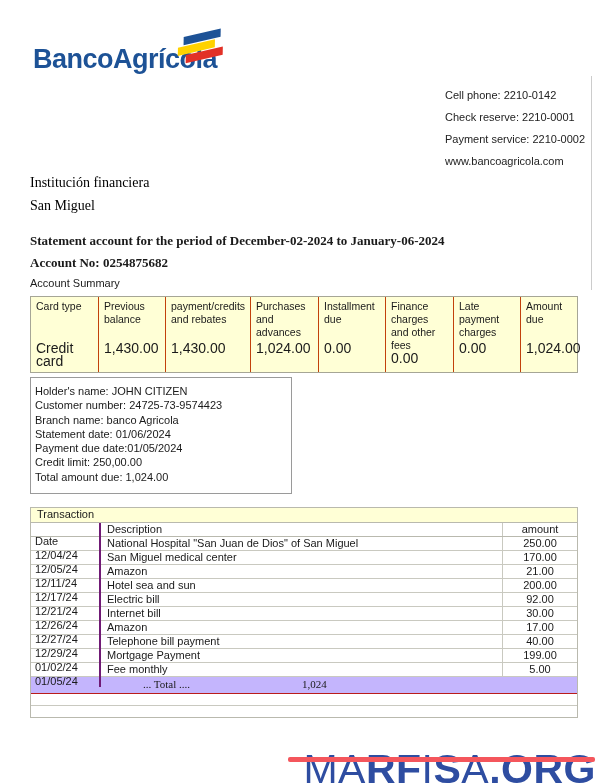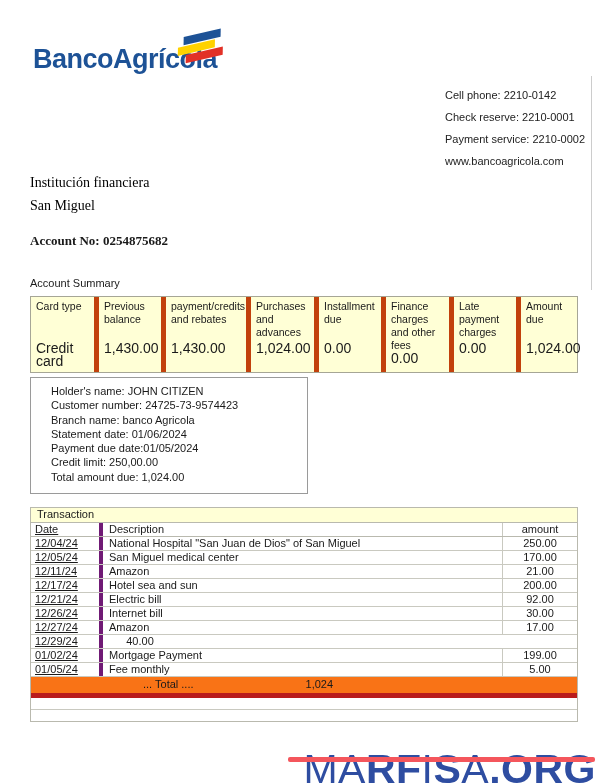--- a/index.html
+++ b/index.html
@@ -33,43 +33,43 @@
     font-size:13px;font-weight:bold;color:#1a1a1a;}
   .stmt div{height:22px;}
   .summary-label{position:absolute;left:30px;top:277px;font-size:11px;}
 
   
   .summary-table{
     position:absolute;left:30px;top:296px;width:548px;display:grid;
     grid-template-columns:68px 67px 85px 68px 67px 68px 67px 58px;
     background:#ffffd6;border:1px solid #a6a696;box-sizing:border-box;
   }
-  .summary-col{border-right:5px solid #c2410c;display:flex;flex-direction:column;box-sizing:border-box;}
+  .summary-col{border-right:1px solid #c2410c;display:flex;flex-direction:column;box-sizing:border-box;}
   .summary-col:last-child{border-right:none;}
   .summary-col .hd{padding:3px 5px 0 5px;font-size:10.5px;line-height:13px;min-height:42px;}
   .summary-col .vl{padding:0 5px 4px 5px;font-size:14px;line-height:13px;}
 
   
   .holder-box{
     position:absolute;left:30px;top:377px;width:248px;
-    border:1px solid #9a9a9a;padding:6px 8px 9px 20px;font-size:11px;line-height:14.3px;
+    border:1px solid #9a9a9a;padding:6px 8px 9px 4px;font-size:11px;line-height:14.3px;
   }
 
   
   .txn{position:absolute;left:30px;top:507px;width:548px;border:1px solid #b9b9ae;
     box-sizing:border-box;font-size:11px;}
   .txn .t-title{background:#ffffd6;border-bottom:1px solid #b9b9ae;height:14px;
     line-height:13px;padding:0 6px;}
   .t-row{display:flex;border-bottom:1px solid #c9c9c0;height:13px;line-height:12px;}
   .t-row:last-child{border-bottom:none;}
-  .t-row .c-date{width:60px;padding:0 4px;border-right:4px solid #701a75;text-decoration:underline;}
+  .t-row .c-date{width:60px;padding:12px 4px;border-right:2px solid #701a75;}
   .t-row .c-desc{flex:1;padding:0 6px;border-right:1px solid #c9c9c0;overflow:hidden;white-space:nowrap;}
   .t-row .c-amt{width:62px;padding:0 6px;text-align:center;}
   .t-row.t-head{border-bottom:1px solid #b9b9ae;}
-  .t-row.t-total{background:#f97316;height:16px;line-height:15px;border-bottom:5px solid #b91c1c;}
+  .t-row.t-total{background:#c4b5fd;height:16px;line-height:15px;border-bottom:1px solid #b91c1c;font-family:Liberation Serif, serif;}
   .t-row.t-total .tl{margin-left:112px;}
   .t-row.t-total .tv{margin-left:112px;}
   .t-row.t-empty{height:11px;}
 
   
   .watermark{position:absolute;right:12px;top:748px;color:#2e4da1;
     font-size:41px;line-height:42px;letter-spacing:0.5px;white-space:nowrap;}
   .wm-l{font-weight:normal;}
   .wm-b{font-weight:bold;}
   .wm-bar{position:absolute;right:13px;top:757px;width:307px;height:5px;
@@ -96,20 +96,21 @@
     <div>www.bancoagricola.com</div>
   </div>
   <div class="v-divider"></div>
 
   <div class="address">
     <div>Institución financiera</div>
     <div>San Miguel</div>
   </div>
 
   <div class="stmt">
+    <div>Statement account for the period of December-02-2024 to January-06-2024</div>
     <div>Account No: 0254875682</div>
   </div>
   <div class="summary-label">Account Summary</div>
 
   <div class="summary-table">
     <div class="summary-col">
       <div class="hd">Card type</div>
       <div class="vl">Credit card</div>
     </div>
     <div class="summary-col">
@@ -189,20 +190,21 @@
       <div class="c-desc">Internet bill</div>
       <div class="c-amt">30.00</div>
     </div>
     <div class="t-row">
       <div class="c-date">12/27/24</div>
       <div class="c-desc">Amazon</div>
       <div class="c-amt">17.00</div>
     </div>
     <div class="t-row">
       <div class="c-date">12/29/24</div>
+      <div class="c-desc">Telephone bill payment</div>
       <div class="c-amt">40.00</div>
     </div>
     <div class="t-row">
       <div class="c-date">01/02/24</div>
       <div class="c-desc">Mortgage Payment</div>
       <div class="c-amt">199.00</div>
     </div>
     <div class="t-row">
       <div class="c-date">01/05/24</div>
       <div class="c-desc">Fee monthly</div>

